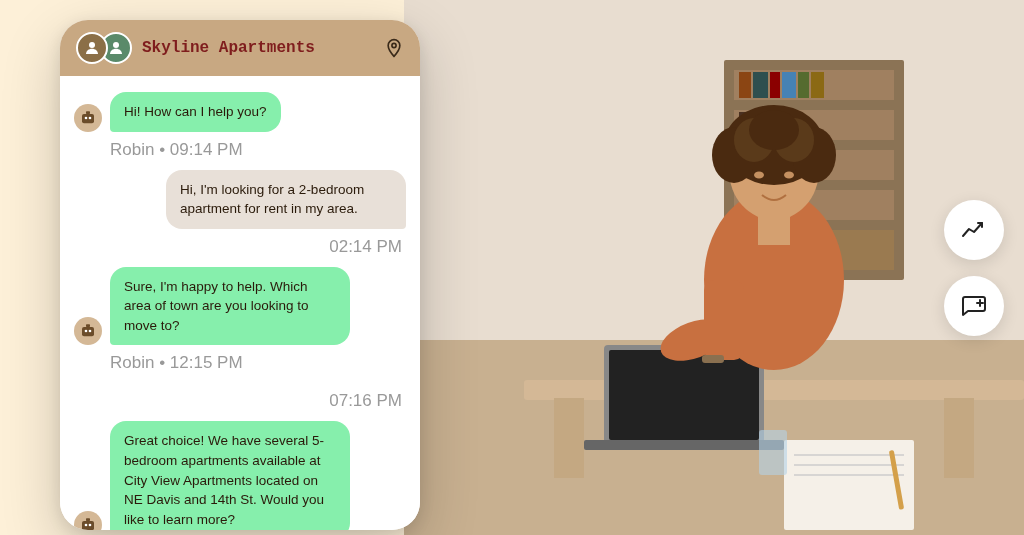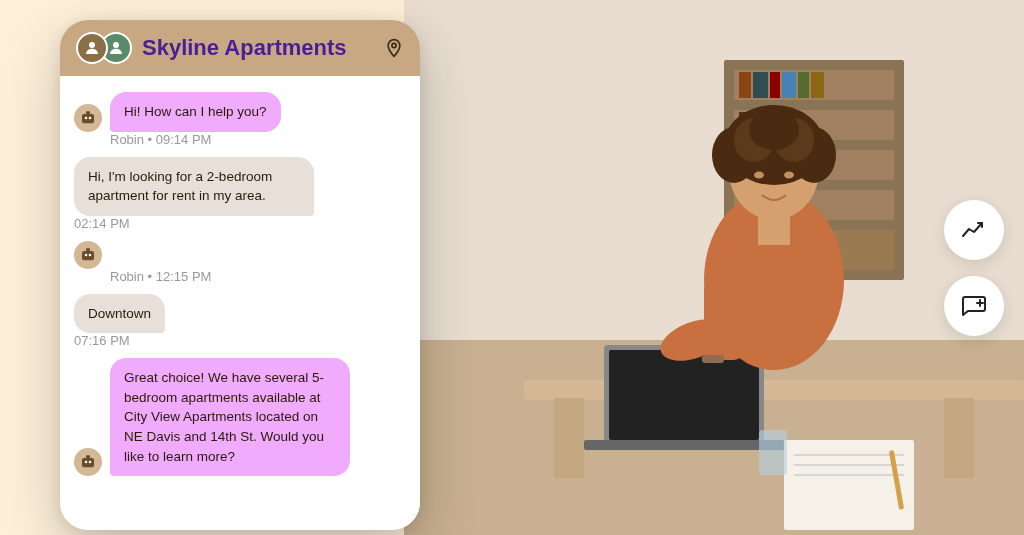--- a/index.html
+++ b/index.html
@@ -80,23 +80,24 @@
     }
 
     .avatar-2 {
       background: #5a8a6a;
       margin-left: -8px;
       z-index: 1;
     }
 
     .header-title {
       flex: 1;
-      font-size: 22px;
+      font-size: 16px;
       font-weight: 700;
-      color: #4c1d95;
+      color: #7f1d1d;
+      font-family: Liberation Mono, monospace;
     }
 
     .location-icon {
       width: 20px;
       height: 20px;
       color: #3a2a1a;
     }
 
     
     .chat-body {
@@ -113,21 +114,21 @@
     .message-row {
       display: flex;
       flex-direction: column;
     }
 
     .message-row.incoming {
       align-items: flex-start;
     }
 
     .message-row.outgoing {
-      align-items: flex-start;
+      align-items: flex-end;
     }
 
     .message-with-avatar {
       display: flex;
       align-items: flex-end;
       gap: 8px;
     }
 
     .bot-avatar {
       width: 28px;
@@ -144,35 +145,35 @@
 
     .bubble {
       padding: 10px 14px;
       border-radius: 16px;
       font-size: 13.5px;
       line-height: 1.45;
       max-width: 240px;
     }
 
     .bubble.incoming-bubble {
-      background: #f0abfc;
+      background: #86efac;
       color: #2a1a0a;
       border-bottom-left-radius: 4px;
     }
 
     .bubble.outgoing-bubble {
       background: #e8e0d8;
       color: #2a1a0a;
       border-bottom-right-radius: 4px;
     }
 
     .message-meta {
-      font-size: 13px;
+      font-size: 17px;
       color: #999;
-      margin-top: 0;
+      margin-top: 8px;
       padding-left: 36px;
     }
 
     .message-meta.outgoing-meta {
       padding-left: 0;
       padding-right: 4px;
     }
 
     
     .side-icons {
@@ -323,26 +324,26 @@
     <div class="message-row incoming">
       <div class="message-with-avatar">
         <div class="bot-avatar">
           <svg width="16" height="16" viewBox="0 0 24 24" fill="#6b4c2a">
             <rect x="3" y="6" width="18" height="14" rx="3"></rect>
             <circle cx="9" cy="12" r="2" fill="white"></circle>
             <circle cx="15" cy="12" r="2" fill="white"></circle>
             <rect x="9" y="2" width="6" height="4" rx="1"></rect>
           </svg>
         </div>
+        <div class="bubble incoming-bubble">Sure, I'm happy to help. Which area of town are you looking to move to?</div>
       </div>
       <div class="message-meta">Robin • 12:15 PM</div>
     </div>
 
     <div class="message-row outgoing">
-      <div class="bubble outgoing-bubble">Downtown</div>
       <div class="message-meta outgoing-meta">07:16 PM</div>
     </div>
 
     <div class="message-row incoming">
       <div class="message-with-avatar">
         <div class="bot-avatar">
           <svg width="16" height="16" viewBox="0 0 24 24" fill="#6b4c2a">
             <rect x="3" y="6" width="18" height="14" rx="3"></rect>
             <circle cx="9" cy="12" r="2" fill="white"></circle>
             <circle cx="15" cy="12" r="2" fill="white"></circle>

